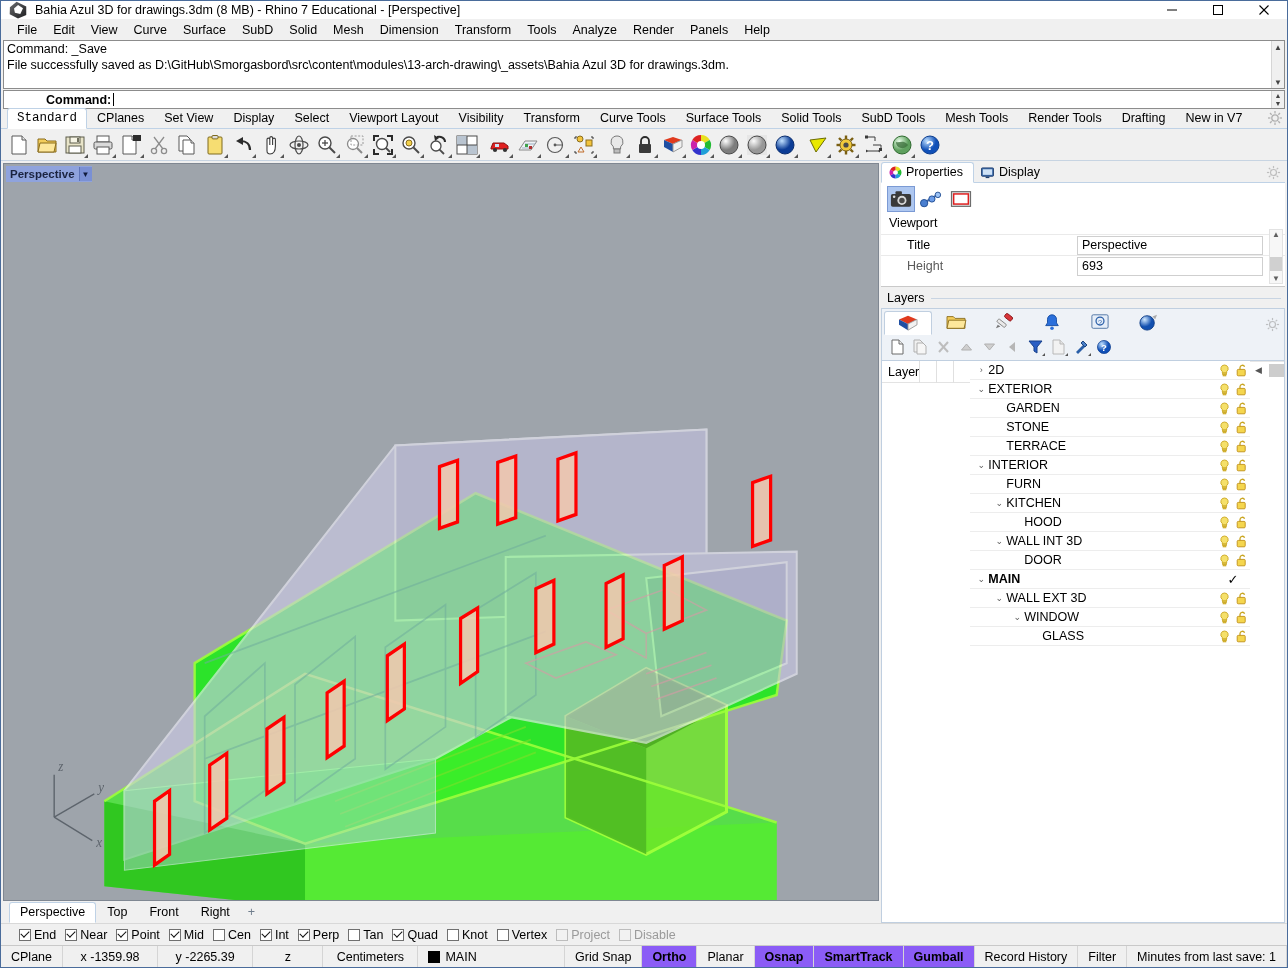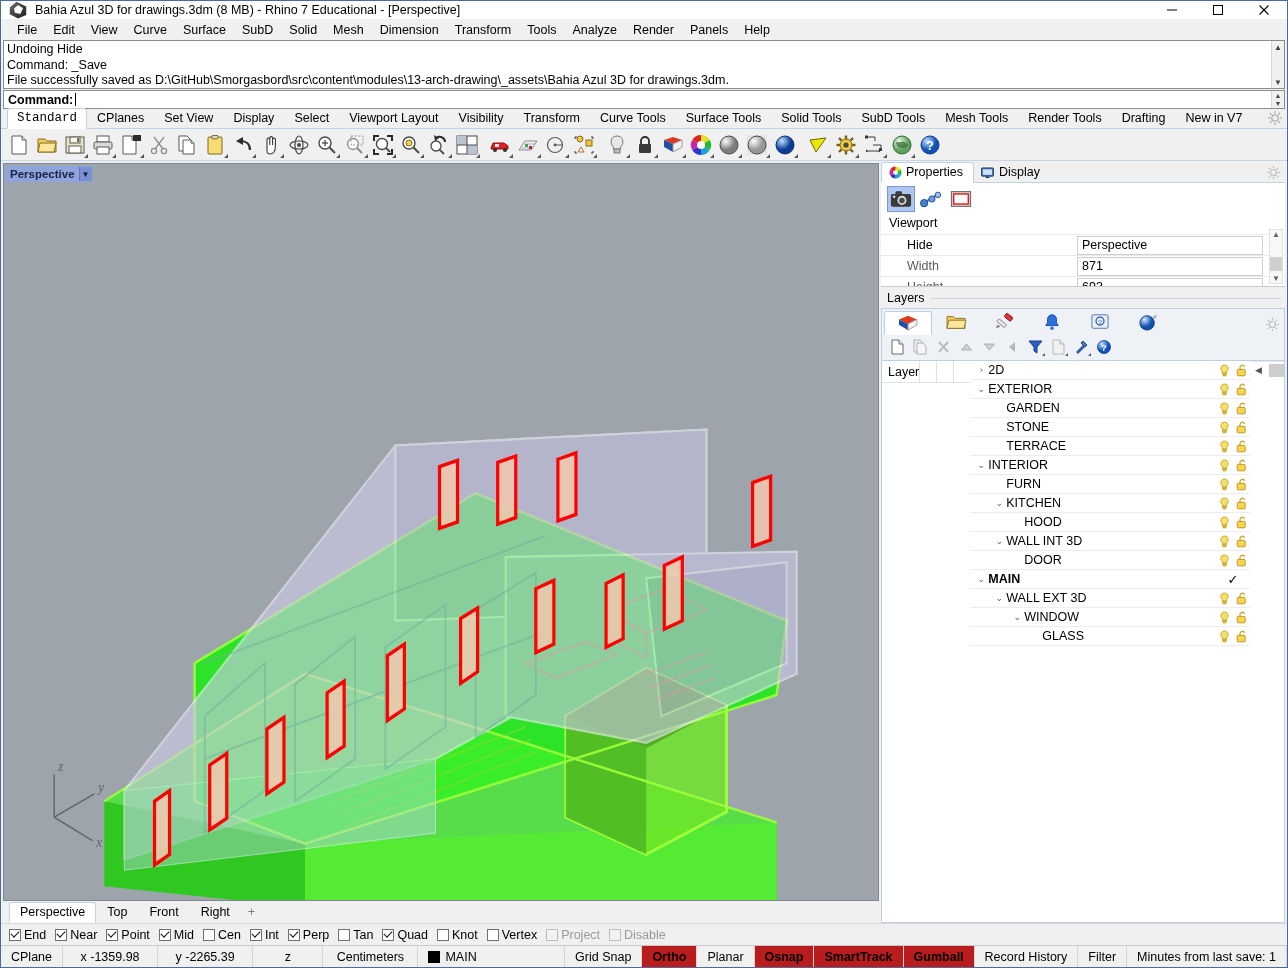--- a/index.html
+++ b/index.html
@@ -38,21 +38,21 @@
   .cmd-history { position: relative; margin: 0 2px; background: #fff; border: 1px solid #8c8c8c;
                  height: 49px; overflow: hidden; }
   .cmd-lines { padding: 1px 3px; }
   .cmd-line { font-size: 12.5px; line-height: 15.5px; white-space: nowrap; color: #000; }
   .cmd-scroll { position:absolute; right:0; top:0; width: 13px; height: 100%;
                 background:#f0f0f0; border-left:1px solid #d6d6d6; display:flex;
                 flex-direction:column; justify-content:space-between; }
   .cmd-scroll div { height: 12px; display:flex; align-items:center; justify-content:center;
                     font-size: 8px; color:#444; }
   .cmd-input-row { display: flex; align-items: center; margin: 1px 2px 0 2px;
-                   border: 1px solid #8c8c8c; background: #fff; height: 19px; }
+                   border: 1px solid #8c8c8c; background: #fff; height: 19px; padding-left: 38px; }
   .cmd-label { font-weight: bold; font-size: 12.5px; padding: 0 2px 0 4px; }
   .cmd-caret { width: 1px; height: 13px; background: #000; }
   .cmd-spin { margin-left:auto; width: 13px; height: 17px; background:#f0f0f0;
               display:flex; flex-direction:column; border-left:1px solid #d6d6d6;}
   .cmd-spin div { flex:1; display:flex; align-items:center; justify-content:center; font-size:7px; color:#444;}
 
   
   .tbtabs { display: flex; align-items: flex-end; height: 20px; background: #f0f0f0;
             border-bottom: 1px solid #bfd2e6; padding-left: 6px; flex: 0 0 auto; position: relative; }
   .tbtab { font-size: 12.5px; padding: 2px 9px 2px 9px; line-height: 15px; color: #000;
@@ -154,37 +154,37 @@
   .lrow .cell { width: 17px; display: flex; align-items: center; justify-content: center; }
   .lrow .check { width: 34px; display: flex; align-items: center; justify-content: center;
                  font-size: 13px; }
   .lt-hscroll { height: 17px; display: flex; align-items: center; background: #fff;
                 border-top: 1px solid #e6e6e6; }
   .lt-hscroll .arr { width: 17px; text-align: center; font-size: 9px; color: #555; }
   .lt-track { flex: 1 1 auto; height: 13px; background: #f1f1f1; position: relative; }
   .lt-thumb { position: absolute; left: 2px; top: 0; width: 218px; height: 13px; background: #cdcdcd; }
 
   
-  .osnapbar { height: 22px; display: flex; align-items: center; gap: 1px; padding-left: 6px;
+  .osnapbar { height: 22px; display: flex; align-items: center; gap: 1px; padding-left: 16px;
               background: #f0f0f0; border-top: 1px solid #d8d8d8; flex: 0 0 auto; }
   .osnap { display: flex; align-items: center; gap: 3px; padding: 0 6px 0 2px; font-size: 12.5px; }
   .cbx { width: 12px; height: 12px; border: 1px solid #707070; background: #fff;
          display: flex; align-items: center; justify-content: center; }
   .cbx.on::after { content: ""; width: 7px; height: 4px; border-left: 1.6px solid #111;
                    border-bottom: 1.6px solid #111; transform: rotate(-45deg) translate(1px,-1px); }
   .osnap.disabled { color: #9a9a9a; }
   .osnap.disabled .cbx { border-color: #bdbdbd; background: #f2f2f2; }
 
   
   .statusbar { height: 22px; display: flex; align-items: stretch; background: #f0f0f0;
                border-top: 1px solid #c9c9c9; flex: 0 0 auto; font-size: 12.5px; }
   .sb { display: flex; align-items: center; justify-content: center; padding: 0 10px;
         border-right: 1px solid #d5d5d5; white-space: nowrap; }
   .sb.left { justify-content: flex-start; }
-  .sb.toggle.on { font-weight: bold; background: #b91c1c; }
+  .sb.toggle.on { font-weight: bold; background: #8b5cf6; }
   .swatch { width: 12px; height: 12px; background: #000; margin-right: 5px; }
 </style>
 </head>
 <body>
 
 <div id="app">
 
   <div class="titlebar">
     <div class="title-icon">
       <div class="r1"></div>
@@ -225,21 +225,20 @@
     <div class="menu-item">Tools</div>
     <div class="menu-item">Analyze</div>
     <div class="menu-item">Render</div>
     <div class="menu-item">Panels</div>
     <div class="menu-item">Help</div>
   </div>
 
   <div class="cmdwrap">
     <div class="cmd-history">
       <div class="cmd-lines">
-        <div class="cmd-line">Undoing Hide</div>
         <div class="cmd-line">Command: _Save</div>
         <div class="cmd-line">File successfully saved as D:\GitHub\Smorgasbord\src\content\modules\13-arch-drawing\_assets\Bahia Azul 3D for drawings.3dm.</div>
       </div>
       <div class="cmd-scroll">
         <div>▲</div>
         <div>▼</div>
       </div>
     </div>
     <div class="cmd-input-row">
       <span class="cmd-label">Command:</span>
@@ -765,26 +764,22 @@
           <div class="pst">
             <svg width="22" height="18" viewBox="0 0 24 19">
                 <rect x="1.5" y="1.5" width="21" height="16" fill="#d6d6d6" stroke="#555"></rect>
                 <rect x="4" y="4" width="16" height="11" fill="#fff" stroke="#e02020" stroke-width="1.6"></rect>
               </svg>
           </div>
         </div>
         <div class="prop-body">
           <div class="prop-section">Viewport</div>
           <div class="prop-row first">
-            <div class="prop-key">Hide</div>
+            <div class="prop-key">Title</div>
             <div class="prop-val">Perspective</div>
-          </div>
-          <div class="prop-row">
-            <div class="prop-key">Width</div>
-            <div class="prop-val">871</div>
           </div>
           <div class="prop-row">
             <div class="prop-key">Height</div>
             <div class="prop-val">693</div>
           </div>
           <div class="prop-vscroll">
             <span>▲</span>
             <span>▼</span>
           </div>
           <div class="prop-thumb"></div>

